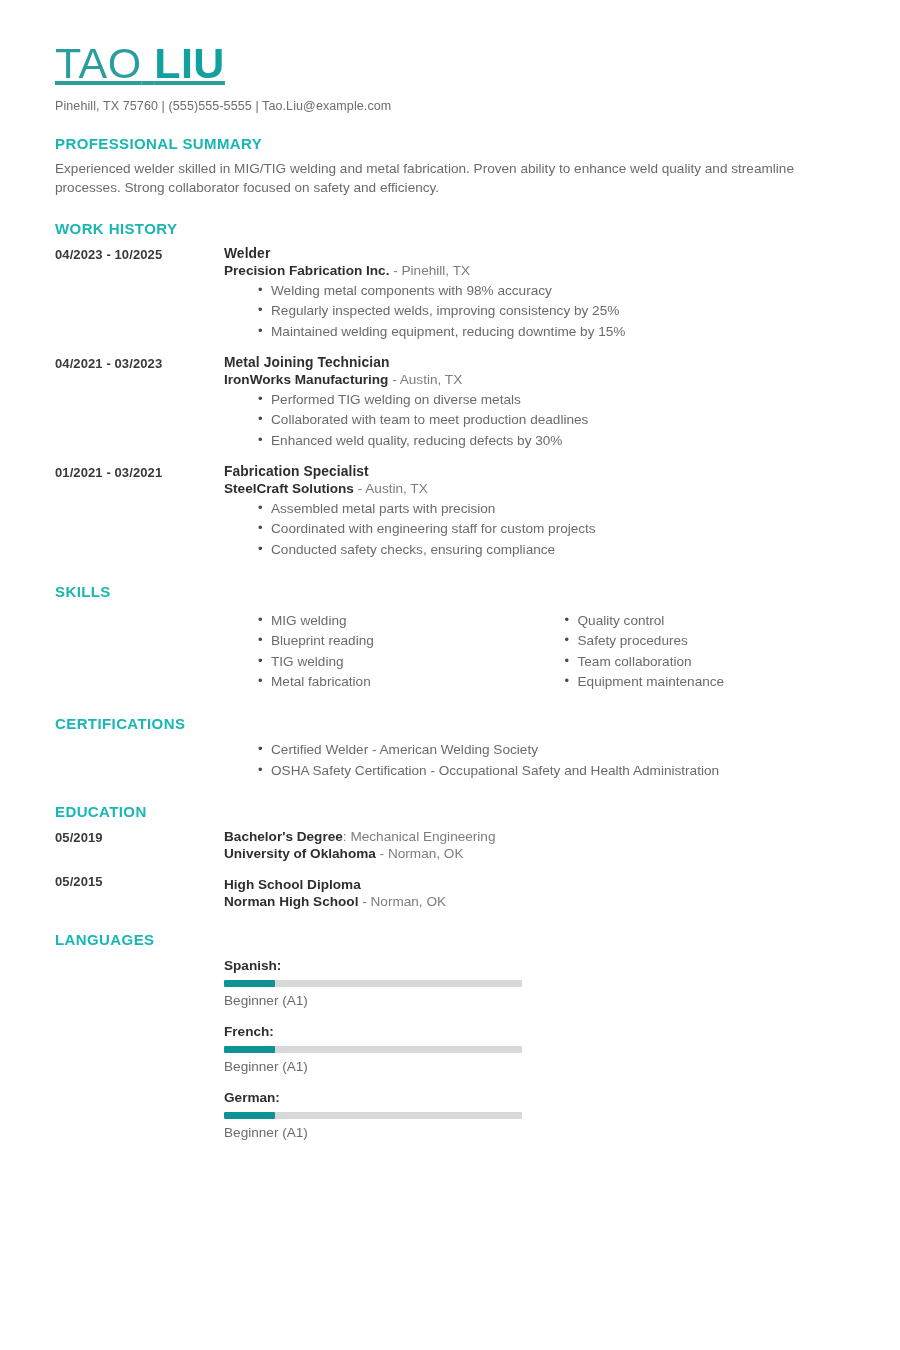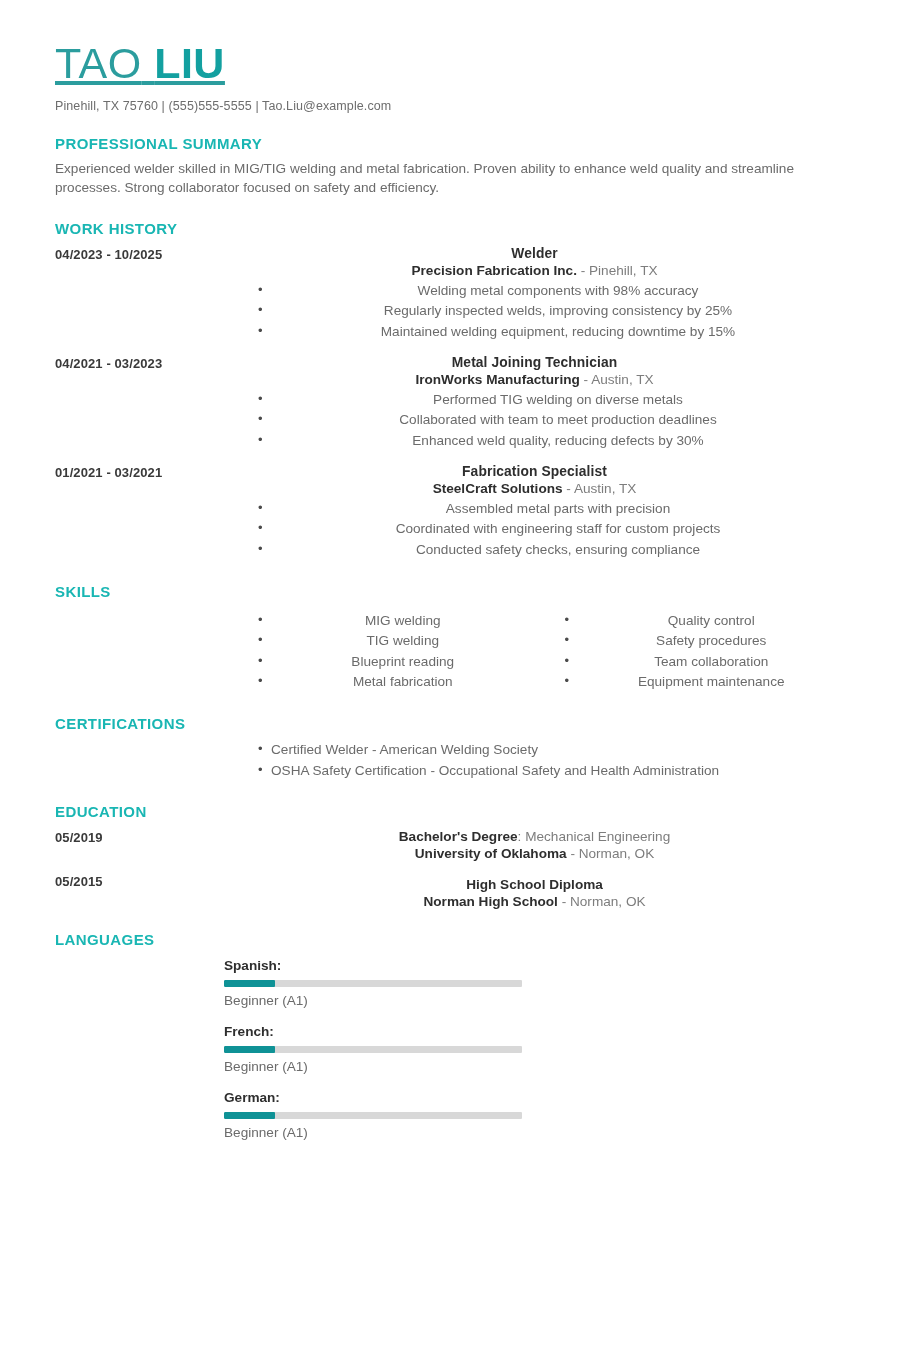--- a/index.html
+++ b/index.html
@@ -59,21 +59,21 @@
   .entry:first-of-type { margin-top: 9px; }
   .entry .dates {
     width: 169px;
     flex: 0 0 169px;
     font-size: 13px;
     font-weight: 700;
     color: #3a3a3a;
     letter-spacing: 0.1px;
     padding-top: 1px;
   }
-  .entry .body { flex: 1 1 auto; text-align: center; }
+  .entry .body { flex: 1 1 auto; }
 
   .job-title {
     font-size: 13.8px;
     font-weight: 700;
     color: #2e2e2e;
     letter-spacing: 0.1px;
   }
   .company-line {
     font-size: 13.6px;
     color: #7d7d7d;
@@ -103,21 +103,21 @@
     top: -1px;
     color: #4a4a4a;
     font-size: 13px;
   }
 
   
   .cols-wrap { display: flex; margin-top: 8px; }
   .col { width: 50%; }
   .col ul.bullets { padding-left: 34px; }
   .col.right ul.bullets { padding-left: 30px; }
-  .skills-offset { padding-left: 169px; text-align: center; }
+  .skills-offset { padding-left: 169px; }
 
   
   .certs-wrap { padding-left: 169px; margin-top: 8px; }
   .certs-wrap ul.bullets { padding-left: 34px; max-width: 540px; }
 
   
   .lang-wrap { padding-left: 169px; margin-top: 10px; }
   .lang-grid {
     display: flex;
     flex-wrap: wrap;
@@ -213,22 +213,22 @@
         </div>
     </div>
 
     <div class="section">
       <div class="sec-head">SKILLS</div>
       <div class="skills-offset">
         <div class="cols-wrap">
           <div class="col left">
             <ul class="bullets" id="skills-left">
                 <li>MIG welding</li>
+                <li>Blueprint reading</li>
                 <li>TIG welding</li>
-                <li>Blueprint reading</li>
                 <li>Metal fabrication</li>
               </ul>
           </div>
           <div class="col right">
             <ul class="bullets" id="skills-right">
                 <li>Quality control</li>
                 <li>Safety procedures</li>
                 <li>Team collaboration</li>
                 <li>Equipment maintenance</li>
               </ul>

